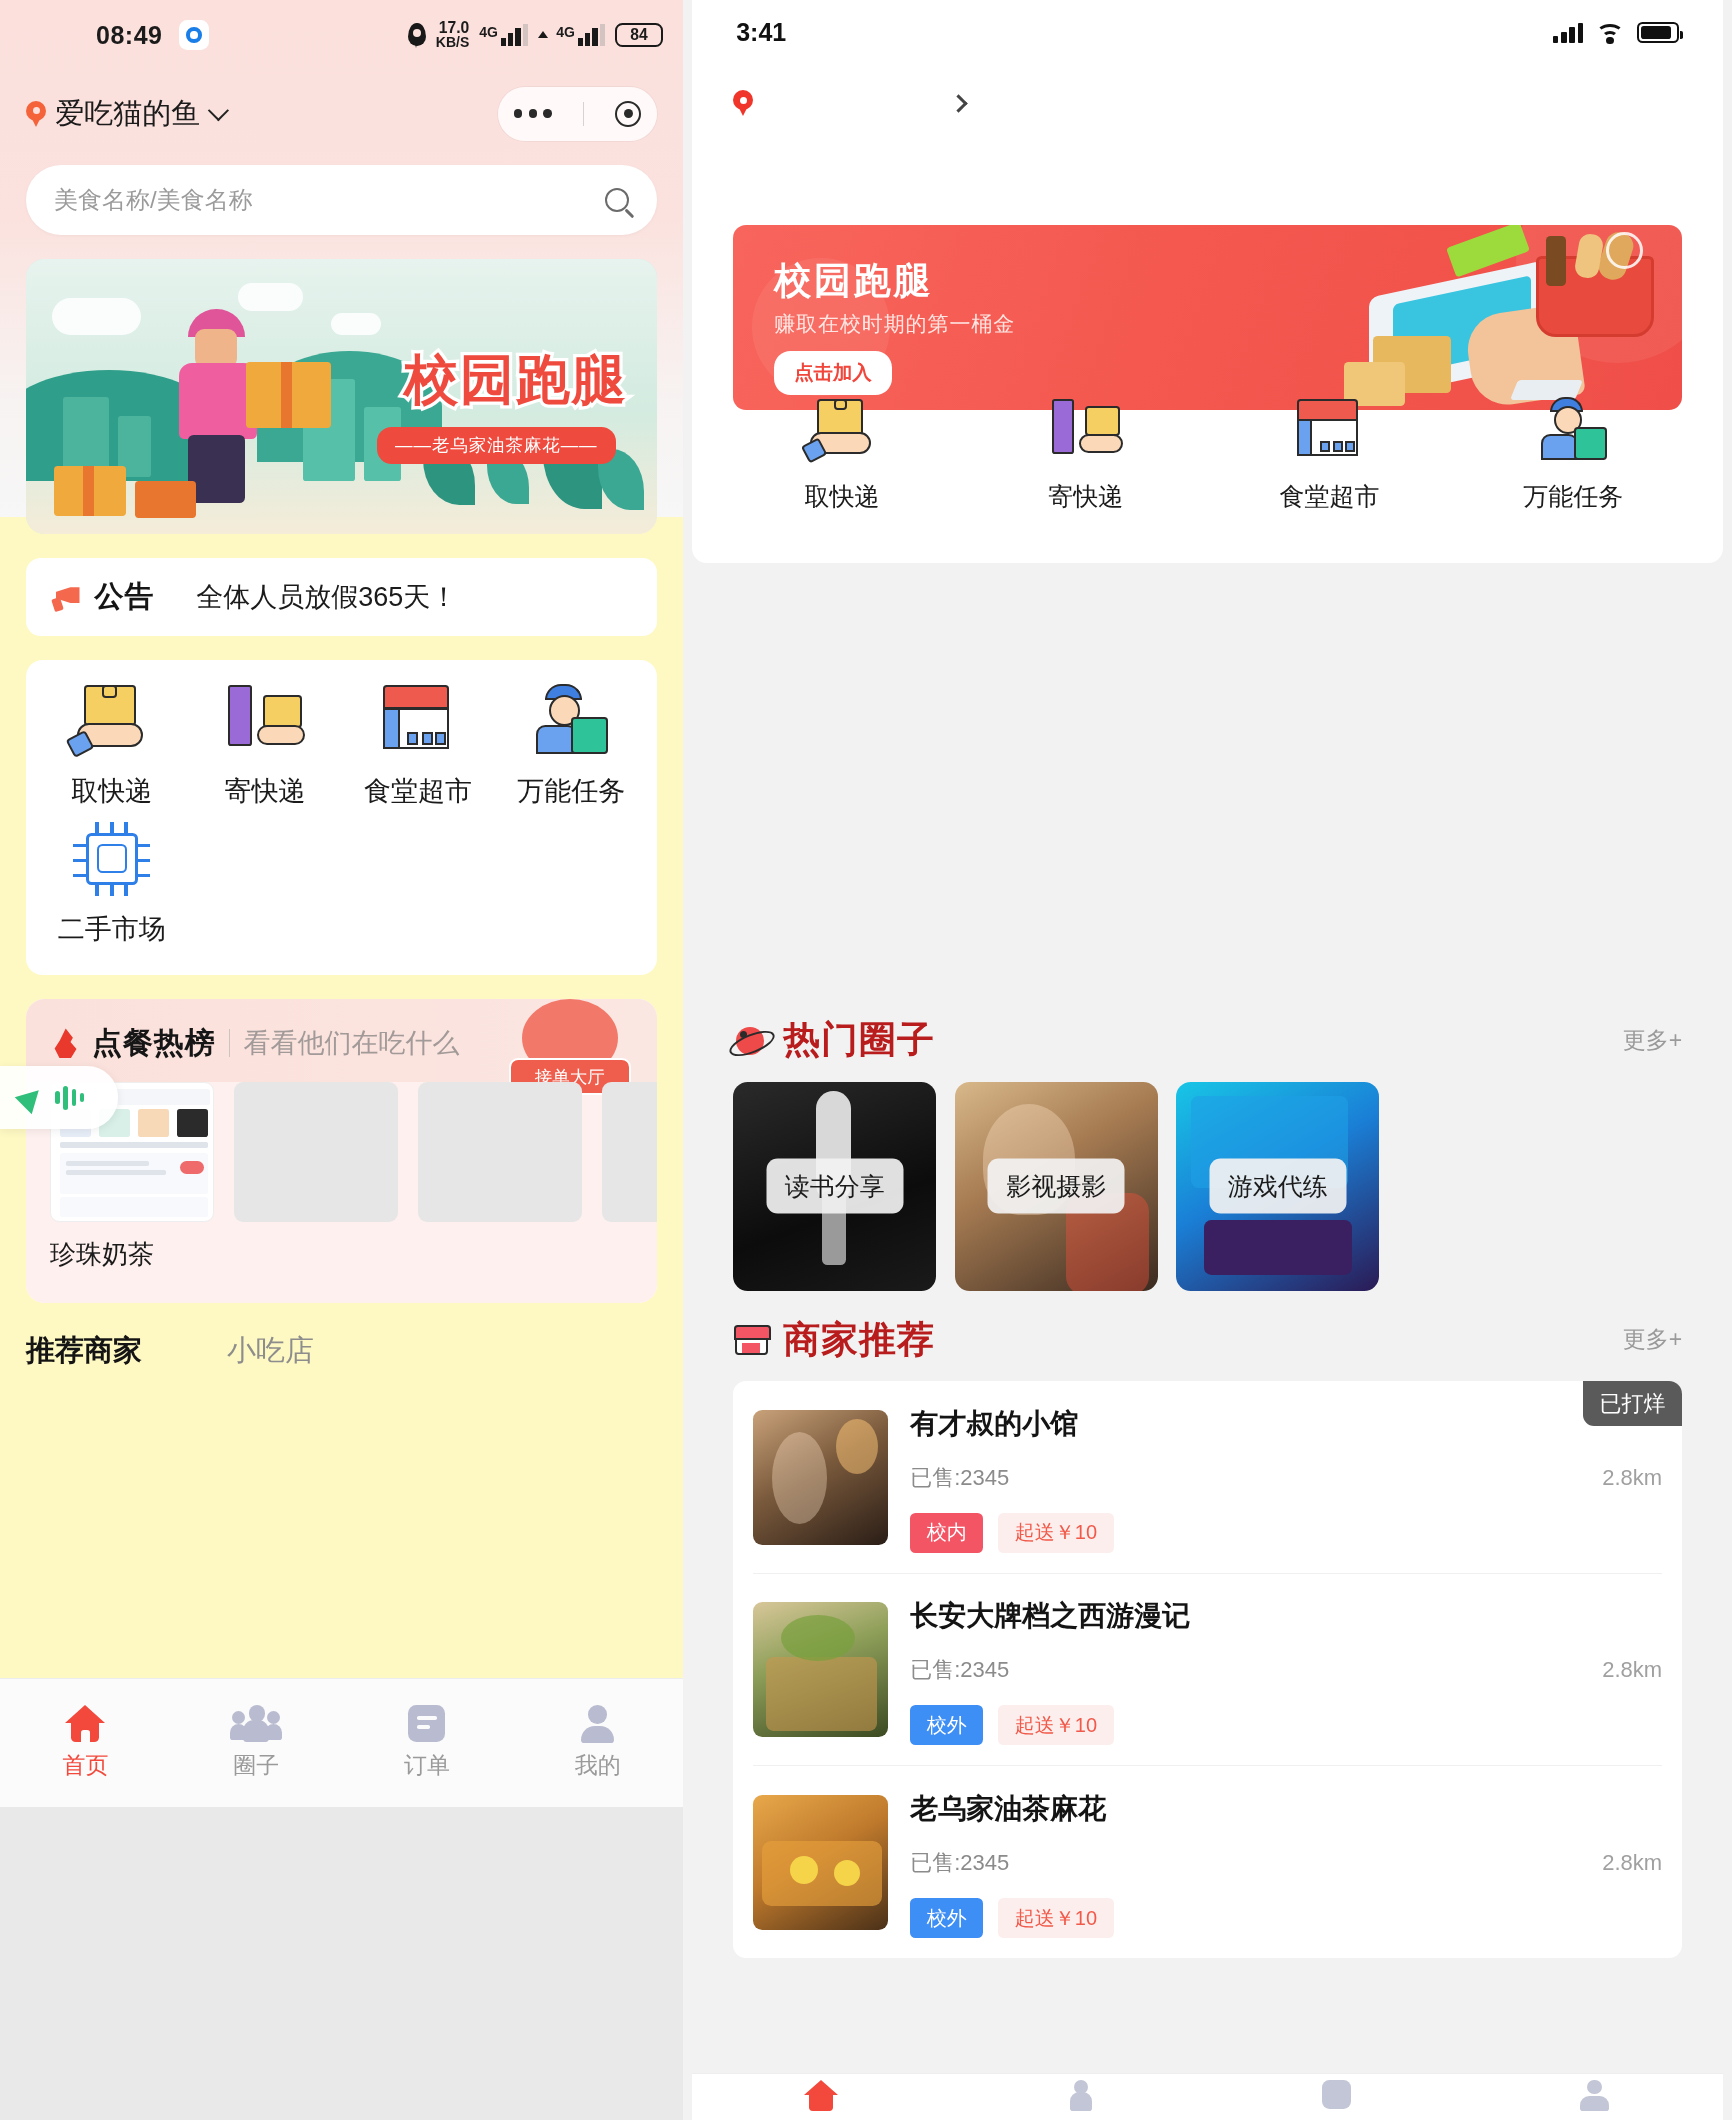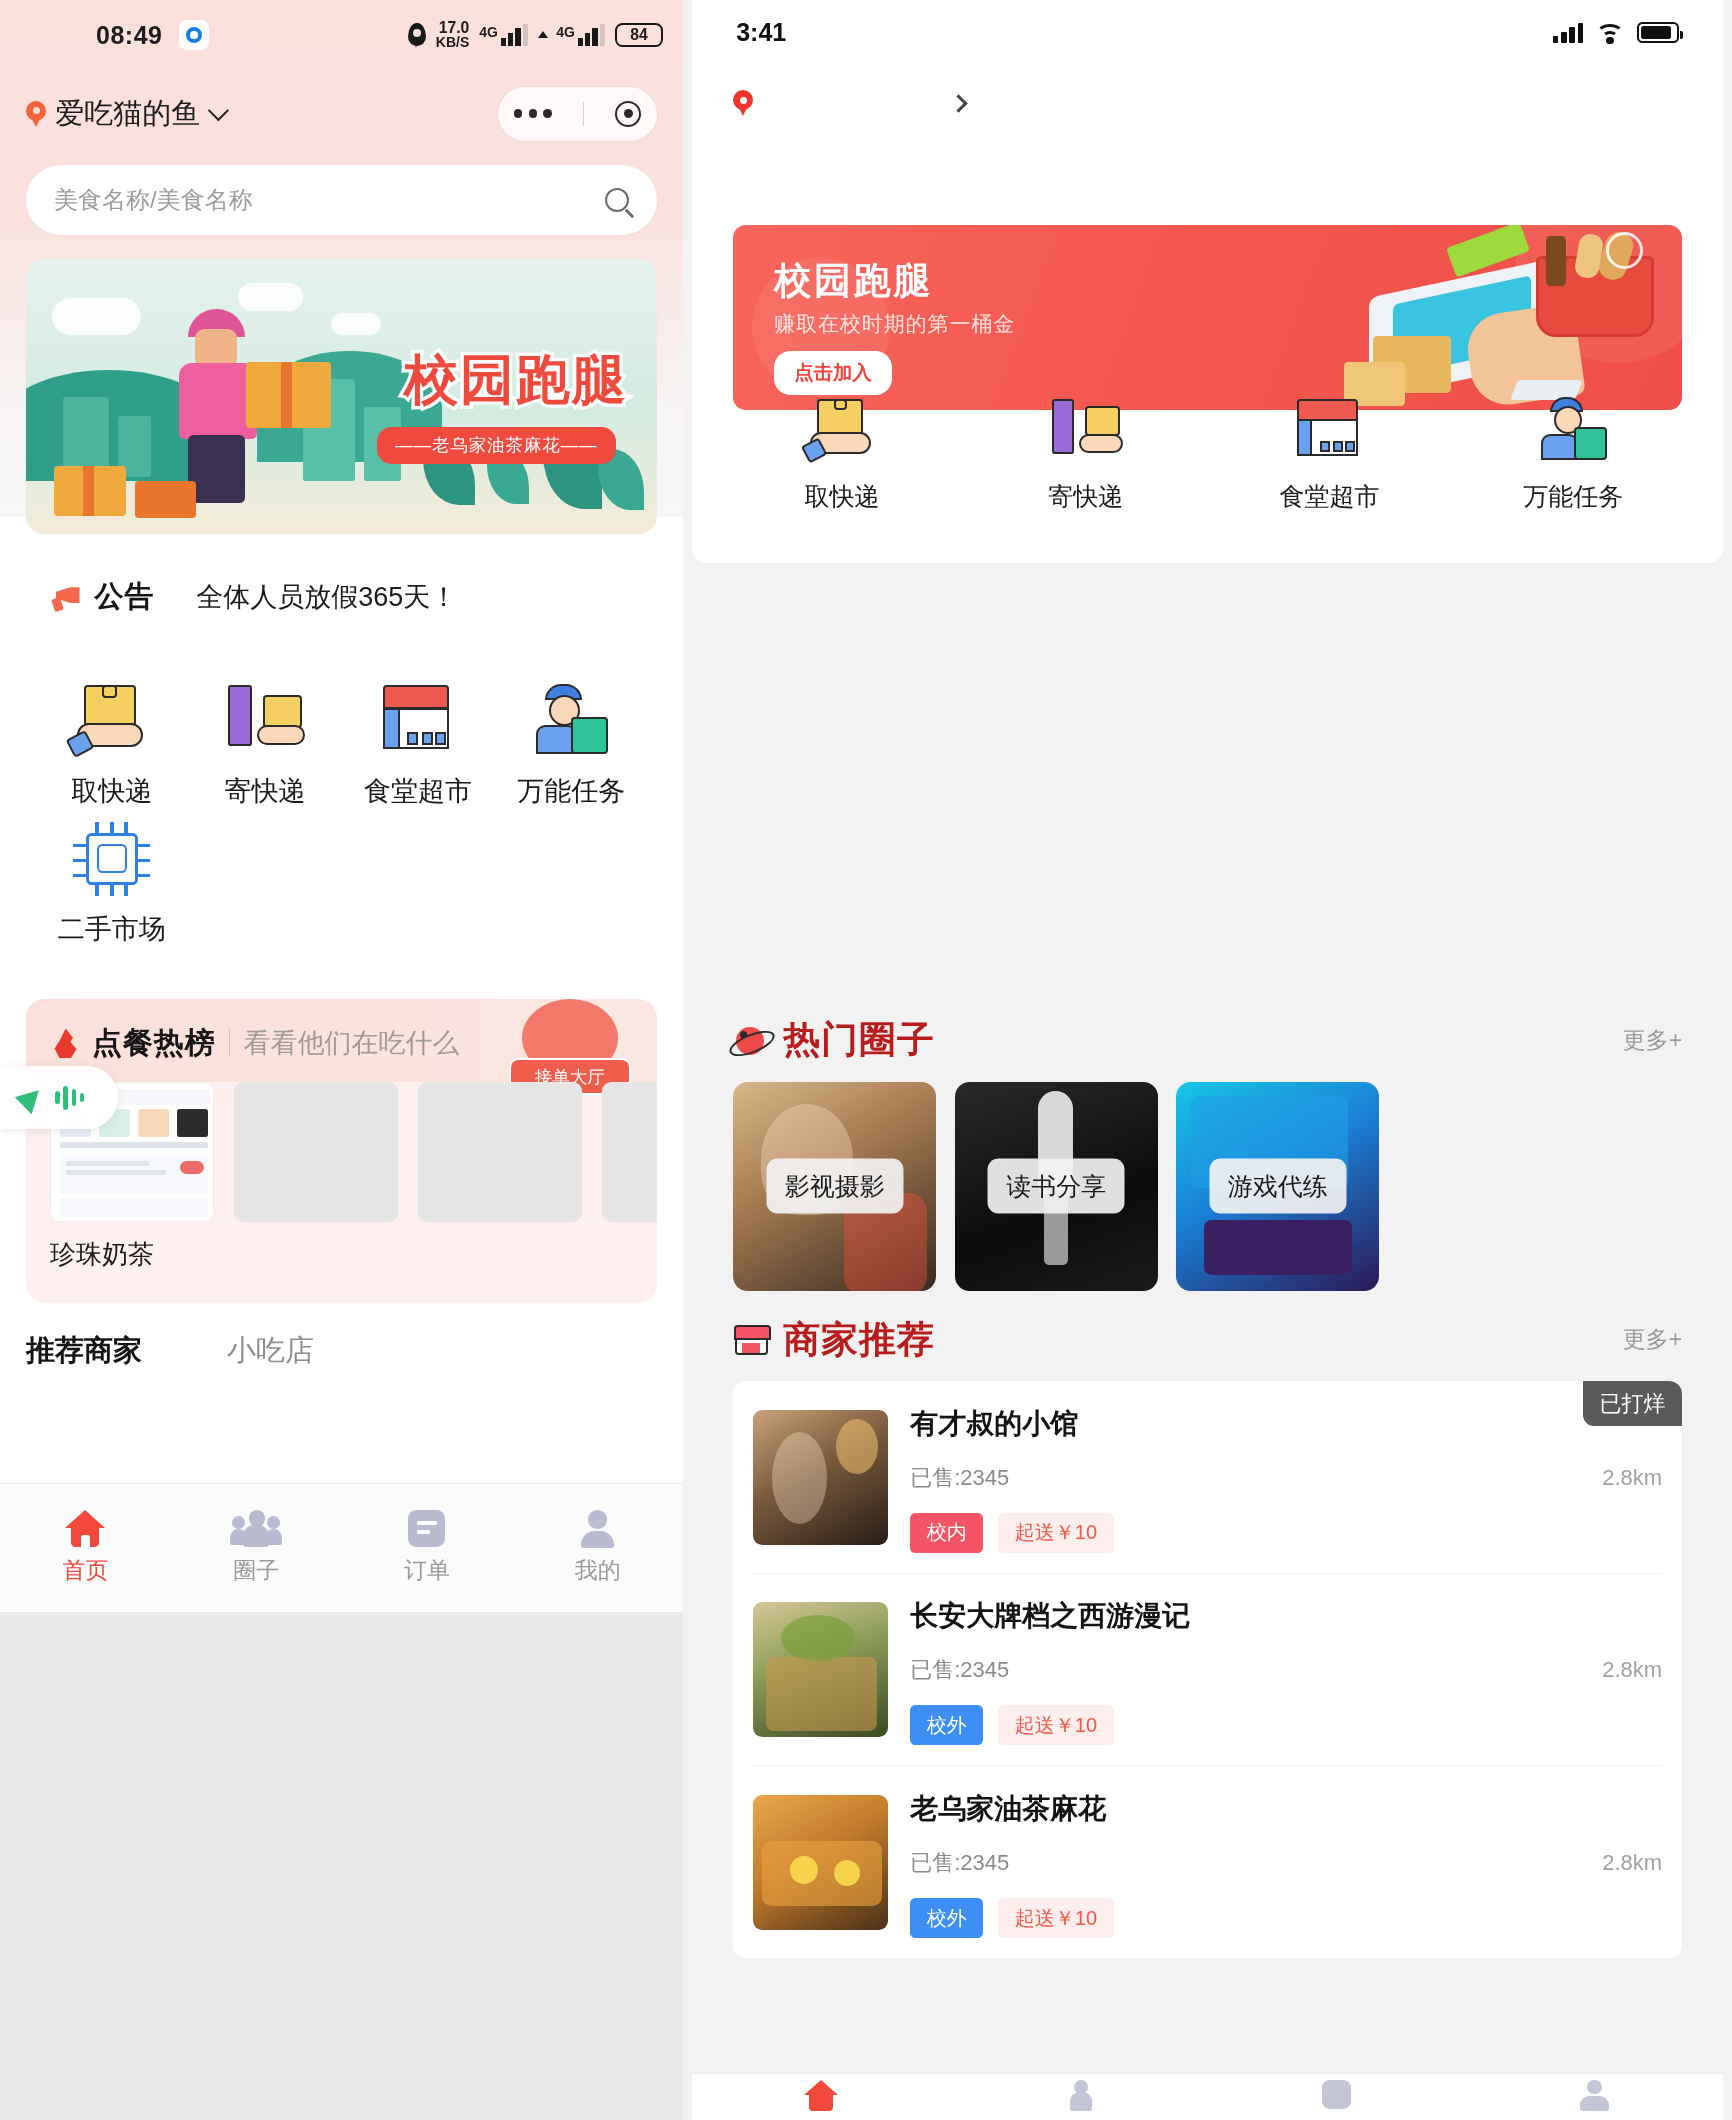--- a/index.html
+++ b/index.html
@@ -5,22 +5,22 @@
   * { box-sizing: border-box; margin: 0; padding: 0; }
   html, body {
     width: 1732px; height: 2121px;
     font-family: "Liberation Sans", "DejaVu Sans", sans-serif;
     background: #ffffff; overflow: hidden;
   }
   .stage { position: relative; width: 1732px; height: 2121px; display: flex; background:#e9e9e9; }
 
   
   .left-phone {
-    position: relative; width: 683px; height: 1612px;
-    background: #ffffff; overflow: hidden; flex: 0 0 683px;
+    position: relative; width: 683px; height: 1807px;
+    background: #fef9c3; overflow: hidden; flex: 0 0 683px;
   }
   .lp-headbg {
     position:absolute; left:0; top:0; width:683px; height:517px;
     background: linear-gradient(180deg,#fbe0dc 0%,#fbe2de 42%,#f7f3f2 78%,#f7f7f7 100%);
   }
   .lp-status {
     position:relative; height:70px; display:flex; align-items:center;
     padding: 0 20px; color:#1b1b1b;
   }
   .lp-time { font-size:25px; font-weight:700; letter-spacing:0.5px; margin-left:76px;}
@@ -654,29 +654,29 @@
 
       <div class="rp-sec" style="margin-top:581px;">
         <div class="rp-sec-head">
           <div class="sec-ico">
               <div class="planet"></div>
             </div>
           <div class="sec-title">热门圈子</div>
           <div class="sec-more">更多+</div>
         </div>
         <div class="circles">
+          <div class="circ c2">
+            <div class="deco" style="left:83px;top:9.2px;width:35px;height:111px;background:#d8d8d8;border-radius:18.5px;"></div>
+            <div class="deco" style="left:89px;top:109px;width:24px;height:74px;background:#9a9a9a;border-radius:5.5px;"></div>
+            <div class="circ-label">读书分享</div>
+          </div>
           <div class="circ c1">
             <div class="deco" style="left:28px;top:22px;width:92px;height:111px;background:rgba(255,230,200,.35);border-radius:50% 50% 40% 40%;"></div>
             <div class="deco" style="left:111px;top:111px;width:83px;height:102px;background:rgba(230,80,60,.45);border-radius:18.5px;"></div>
             <div class="circ-label">影视摄影</div>
-          </div>
-          <div class="circ c2">
-            <div class="deco" style="left:83px;top:9.2px;width:35px;height:111px;background:#d8d8d8;border-radius:18.5px;"></div>
-            <div class="deco" style="left:89px;top:109px;width:24px;height:74px;background:#9a9a9a;border-radius:5.5px;"></div>
-            <div class="circ-label">读书分享</div>
           </div>
           <div class="circ c3">
             <div class="deco" style="left:14.8px;top:14.8px;width:157px;height:92px;background:rgba(30,160,230,.6);border-radius:7.4px;"></div>
             <div class="deco" style="left:28px;top:138px;width:148px;height:55px;background:#3a2060;border-radius:7.4px;"></div>
             <div class="circ-label">游戏代练</div>
           </div>
         </div>
       </div>
 
       <div class="rp-sec">

